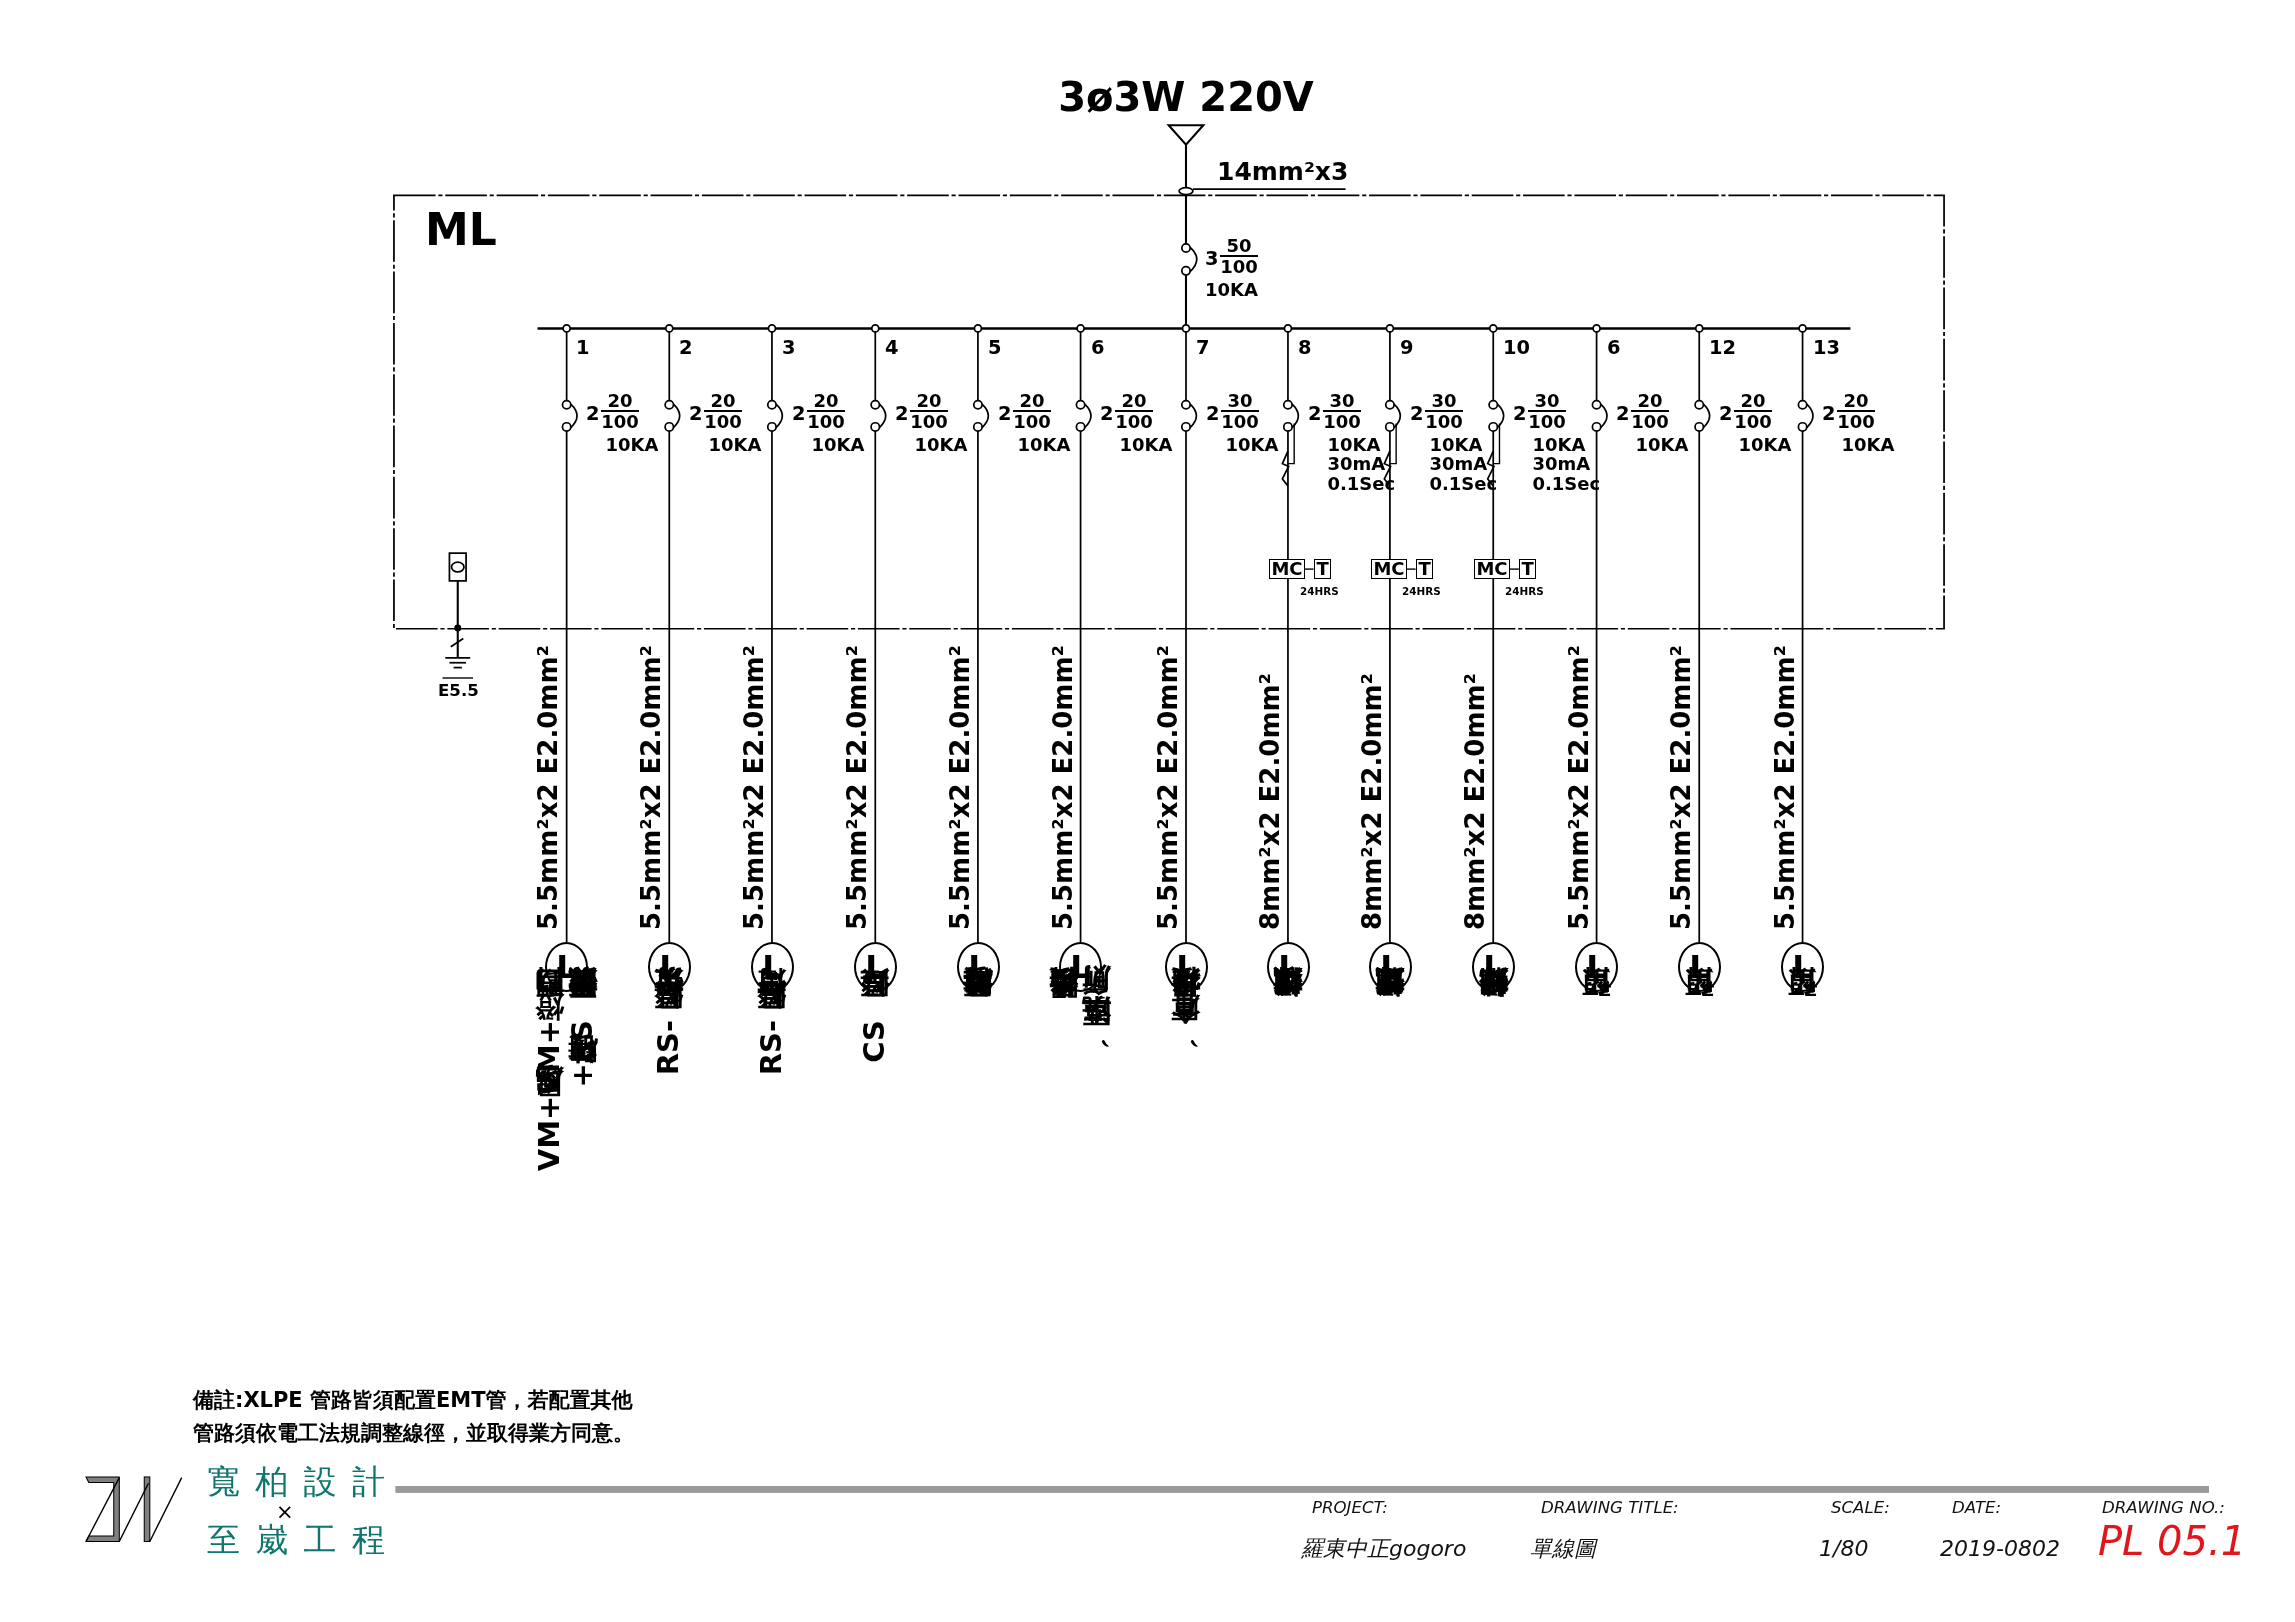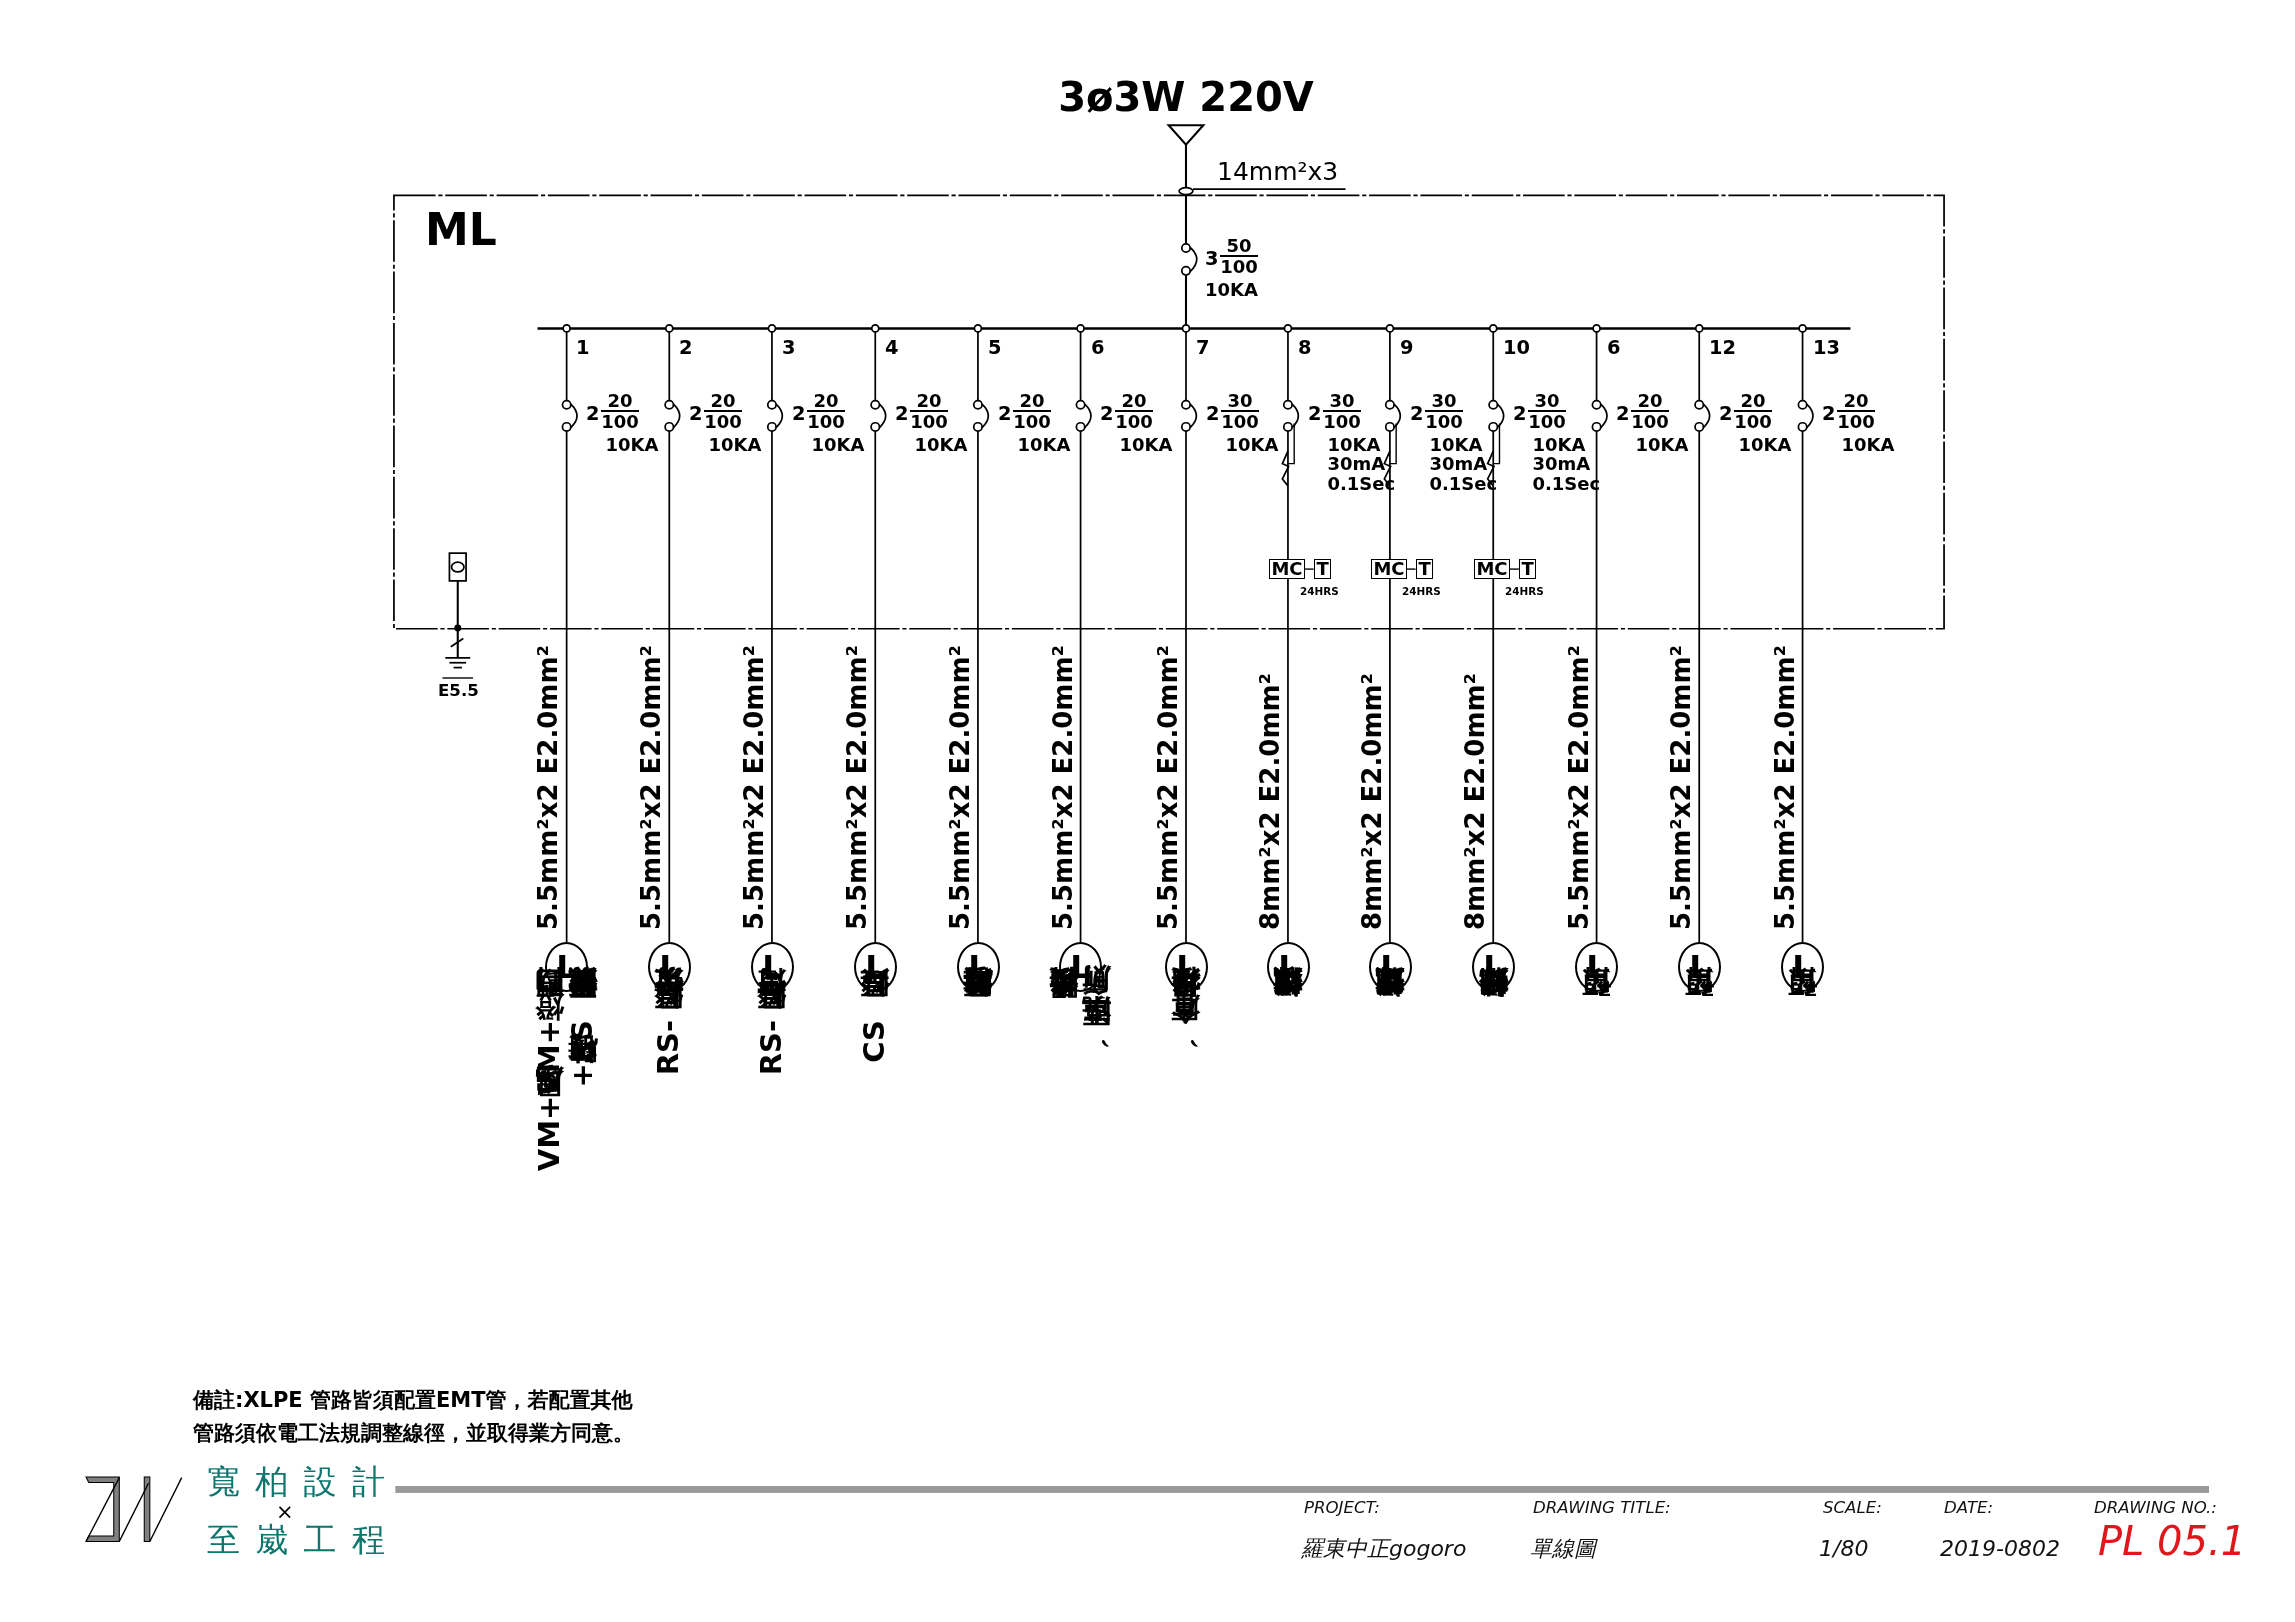--- a/index.html
+++ b/index.html
@@ -1,40 +1,40 @@
 <!DOCTYPE html>
 <html style="font-size:11px"><head>
 <meta charset="utf-8">
 <style>
   html, body { margin: 0; padding: 0; background: #ffffff; }
   body { width: 2295px; height: 1623px; position: relative; overflow: hidden;
          font-family: "DejaVu Sans", "Liberation Sans", sans-serif; color: #000; }
   .abs { position: absolute; }
   svg.lines { position: absolute; left: 0; top: 0; }
   .supply-title { font-size: 40px; font-weight: bold; white-space: nowrap; transform: translateX(-50%); }
-  .feeder-label { font-size: 25px; font-weight: normal; white-space: nowrap; }
+  .feeder-label { font-size: 25px; font-weight: bold; white-space: nowrap; }
   .panel-name { font-size: 44px; font-weight: bold; }
   .brk { font-weight: bold; font-size: 18px; line-height: 1; white-space: nowrap; }
   .brk .poles { position: absolute; left: 0; top: 12.5px; font-size: 19.4px; }
   .brk .frac { position: absolute; left: 15.3px; top: 0; text-align: center; }
   .brk .num { display: block; font-size: 18px; padding: 0 1.4px; border-bottom: 2.1px solid #000; line-height: 19.4px; }
   .brk .den { display: block; font-size: 18px; line-height: 19.4px; }
   .brk .extra { position: absolute; left: 19.4px; top: 43px; font-size: 18px; line-height: 19.4px; }
   .circ-no { font-size: 19.4px; font-weight: bold; }
   .mc-box { border: 1.4px solid #000; font-weight: bold; font-size: 18px; line-height: 18px; padding: 0 1.4px; background: #fff; }
   .hrs { font-size: 10.4px; font-weight: bold; }
   .cable-label { font-size: 26px; font-weight: bold; white-space: nowrap;
                  transform-origin: left top; transform: rotate(-90deg); }
   .load-circle { width: 43px; height: 50px; border: 2.1px solid #000; border-radius: 50%;
                  box-sizing: border-box; display: flex; align-items: center; justify-content: center;
                  font-size: 32px; font-weight: bold; background: #fff; }
   .load-label { font-size: 29px; font-weight: bold; writing-mode: vertical-rl; white-space: nowrap; line-height: 1.2; }
   .note { font-size: 21px; font-weight: bold; line-height: 1.55; white-space: nowrap; }
   .logo-text { font-size: 33px; letter-spacing: 15.3px; color: #0f766e; line-height: 1; white-space: nowrap; }
-  .tb-head { font-size: 16.6px; font-style: italic; color: #111; white-space: nowrap; }
+  .tb-head { font-size: 16.6px; font-style: italic; color: #111; white-space: nowrap; margin-left: 8px; }
   .tb-val { font-size: 22px; font-style: italic; color: #111; white-space: nowrap; }
   .tb-drawno { font-size: 40px; font-style: italic; color: #e0161d; white-space: nowrap; }
   .ground-label { font-size: 16.6px; font-weight: bold; }
 </style>
 </head>
 <body>
 
 <svg class="lines" width="2295" height="1623" viewBox="0 0 3309 2339">
 
   <polygon points="1685,180 1735,180 1710,208" fill="none" stroke="#000" stroke-width="3"></polygon>

